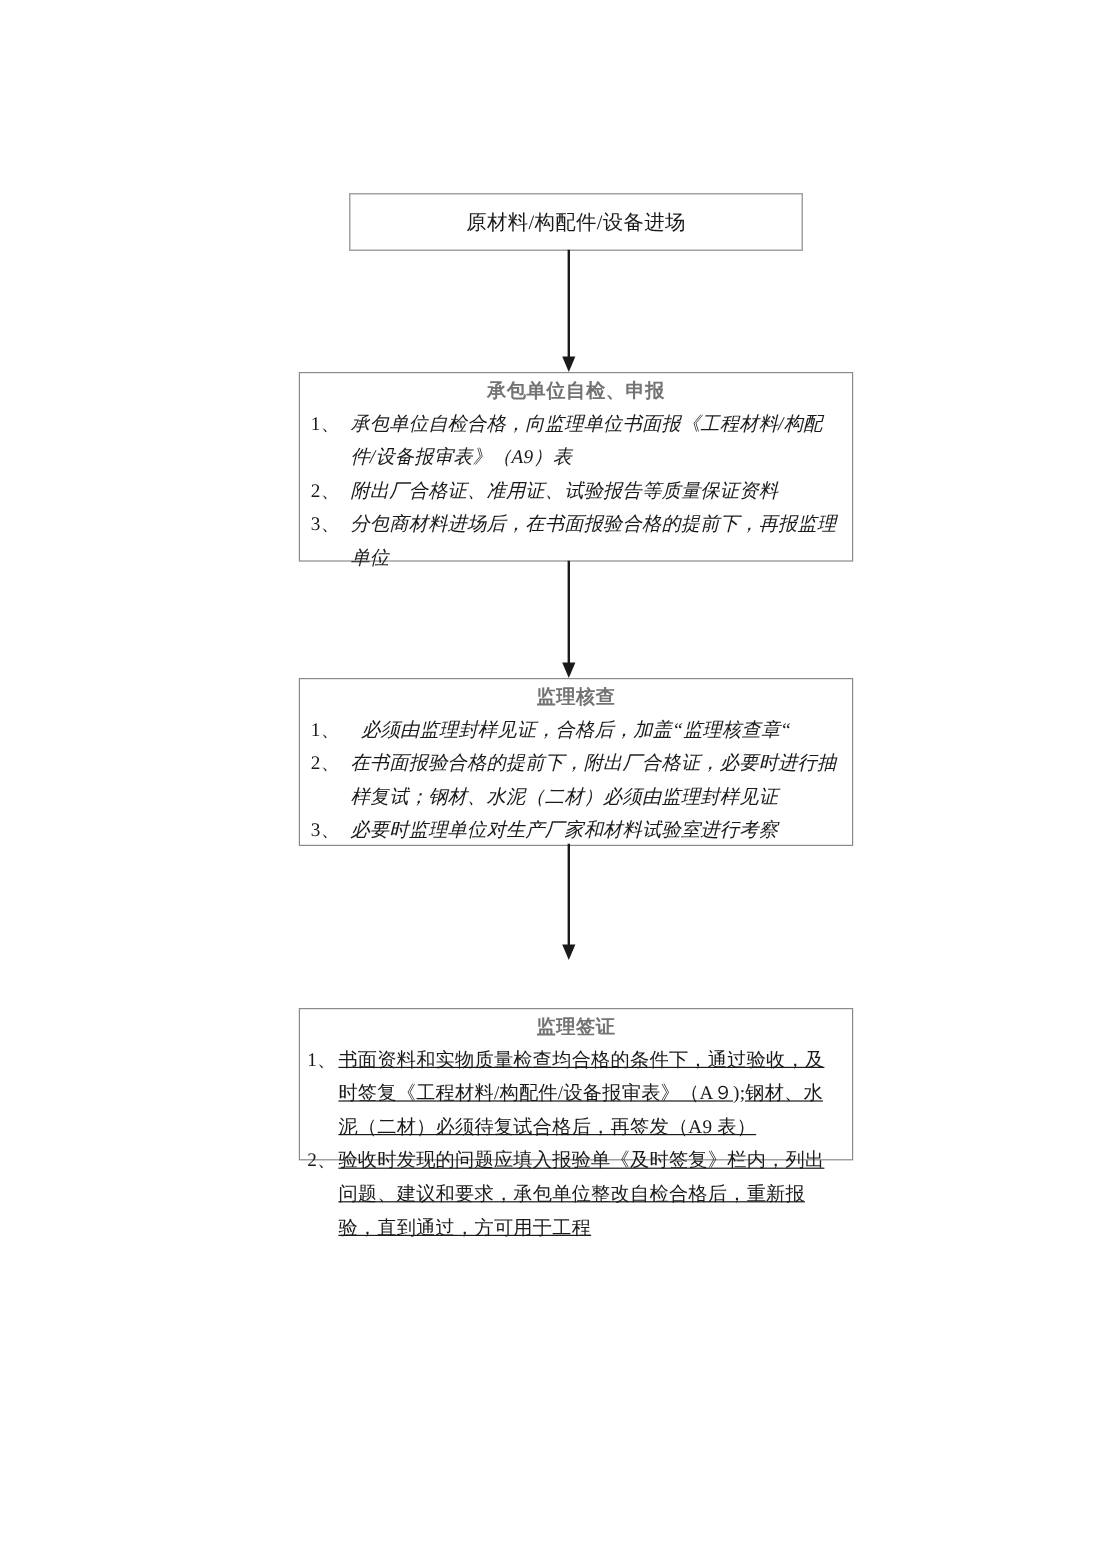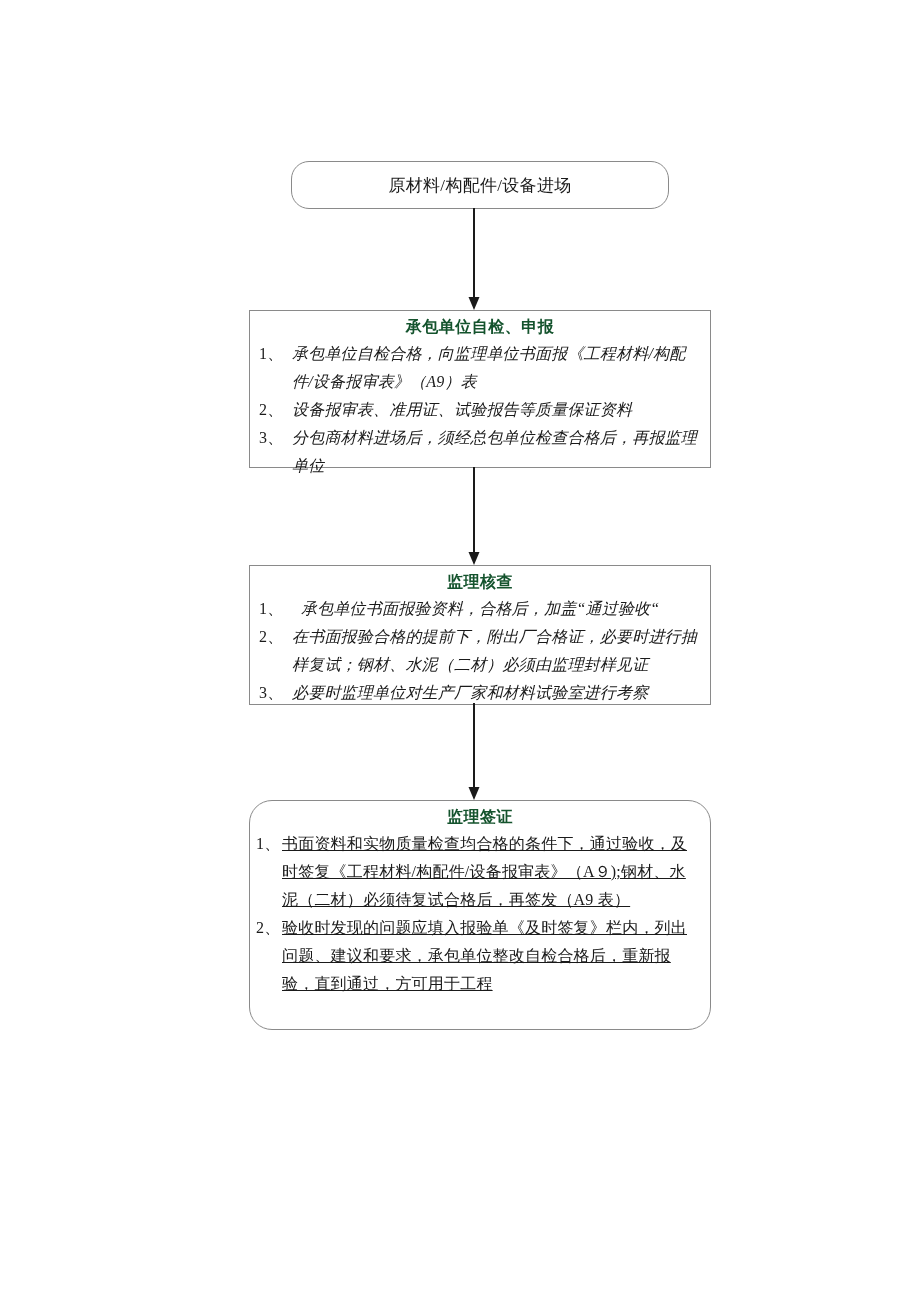--- a/index.html
+++ b/index.html
@@ -44,48 +44,47 @@
     box-sizing: border-box;
     border: 1px solid #8a8a8a;
     background: #ffffff;
   }
 
   .node-entry {
     left: 291px;
     top: 161px;
     width: 378px;
     height: 48px;
-    border-radius: 18px;
   }
   .node-entry .entry-label {
     position: absolute;
     left: 0; right: 0;
     top: 12px;
     text-align: center;
     font-size: 17px;
     line-height: 24px;
     letter-spacing: 0.3px;
     color: #1a1a1a;
   }
 
   .node-step {
     left: 249px;
     width: 462px;
   }
   .node-step-1 { top: 310px;  height: 158px; }
   .node-step-2 { top: 565px;  height: 140px; }
-  .node-step-3 { top: 800px;  height: 230px; border-radius: 23px; }
+  .node-step-3 { top: 840px;  height: 127px; }
 
   .node-header {
     text-align: center;
     font-size: 16px;
     line-height: 22px;
     font-weight: 700;
     letter-spacing: 0.5px;
-    color: #14532d;
+    color: #737373;
     margin: 5px 0 2px 0;
   }
 
   .node-list {
     margin: 0;
     padding: 0;
     list-style: none;
   }
 
   .node-list li {
@@ -157,42 +156,42 @@
 
   <div class="node node-step node-step-1">
     <div class="node-header">承包单位自检、申报</div>
     <ul class="node-list gap-wide">
       <li>
         <span class="num">1、</span>
         <span class="txt">承包单位自检合格，向监理单位书面报《工程材料/构配件/设备报审表》（A9）表</span>
       </li>
       <li>
         <span class="num">2、</span>
-        <span class="txt">设备报审表、准用证、试验报告等质量保证资料</span>
+        <span class="txt">附出厂合格证、准用证、试验报告等质量保证资料</span>
       </li>
       <li>
         <span class="num">3、</span>
-        <span class="txt">分包商材料进场后，须经总包单位检查合格后，再报监理单位</span>
+        <span class="txt">分包商材料进场后，在书面报验合格的提前下，再报监理单位</span>
       </li>
     </ul>
   </div>
 
   <div class="arrow arrow-2">
     <svg width="16" height="99" viewBox="0 0 16 99" xmlns="http://www.w3.org/2000/svg">
       <line x1="8" y1="0" x2="8" y2="88" stroke="#1a1a1a" stroke-width="2"></line>
       <polygon points="8,98 2.5,85 13.5,85" fill="#1a1a1a"></polygon>
     </svg>
   </div>
 
   <div class="node node-step node-step-2">
     <div class="node-header">监理核查</div>
     <ul class="node-list gap-wide">
       <li>
         <span class="num">1、</span>
-        <span class="txt indent-sp">承包单位书面报验资料，合格后，加盖“通过验收“</span>
+        <span class="txt indent-sp">必须由监理封样见证，合格后，加盖“监理核查章“</span>
       </li>
       <li>
         <span class="num">2、</span>
         <span class="txt">在书面报验合格的提前下，附出厂合格证，必要时进行抽样复试；钢材、水泥（二材）必须由监理封样见证</span>
       </li>
       <li>
         <span class="num">3、</span>
         <span class="txt">必要时监理单位对生产厂家和材料试验室进行考察</span>
       </li>
     </ul>

